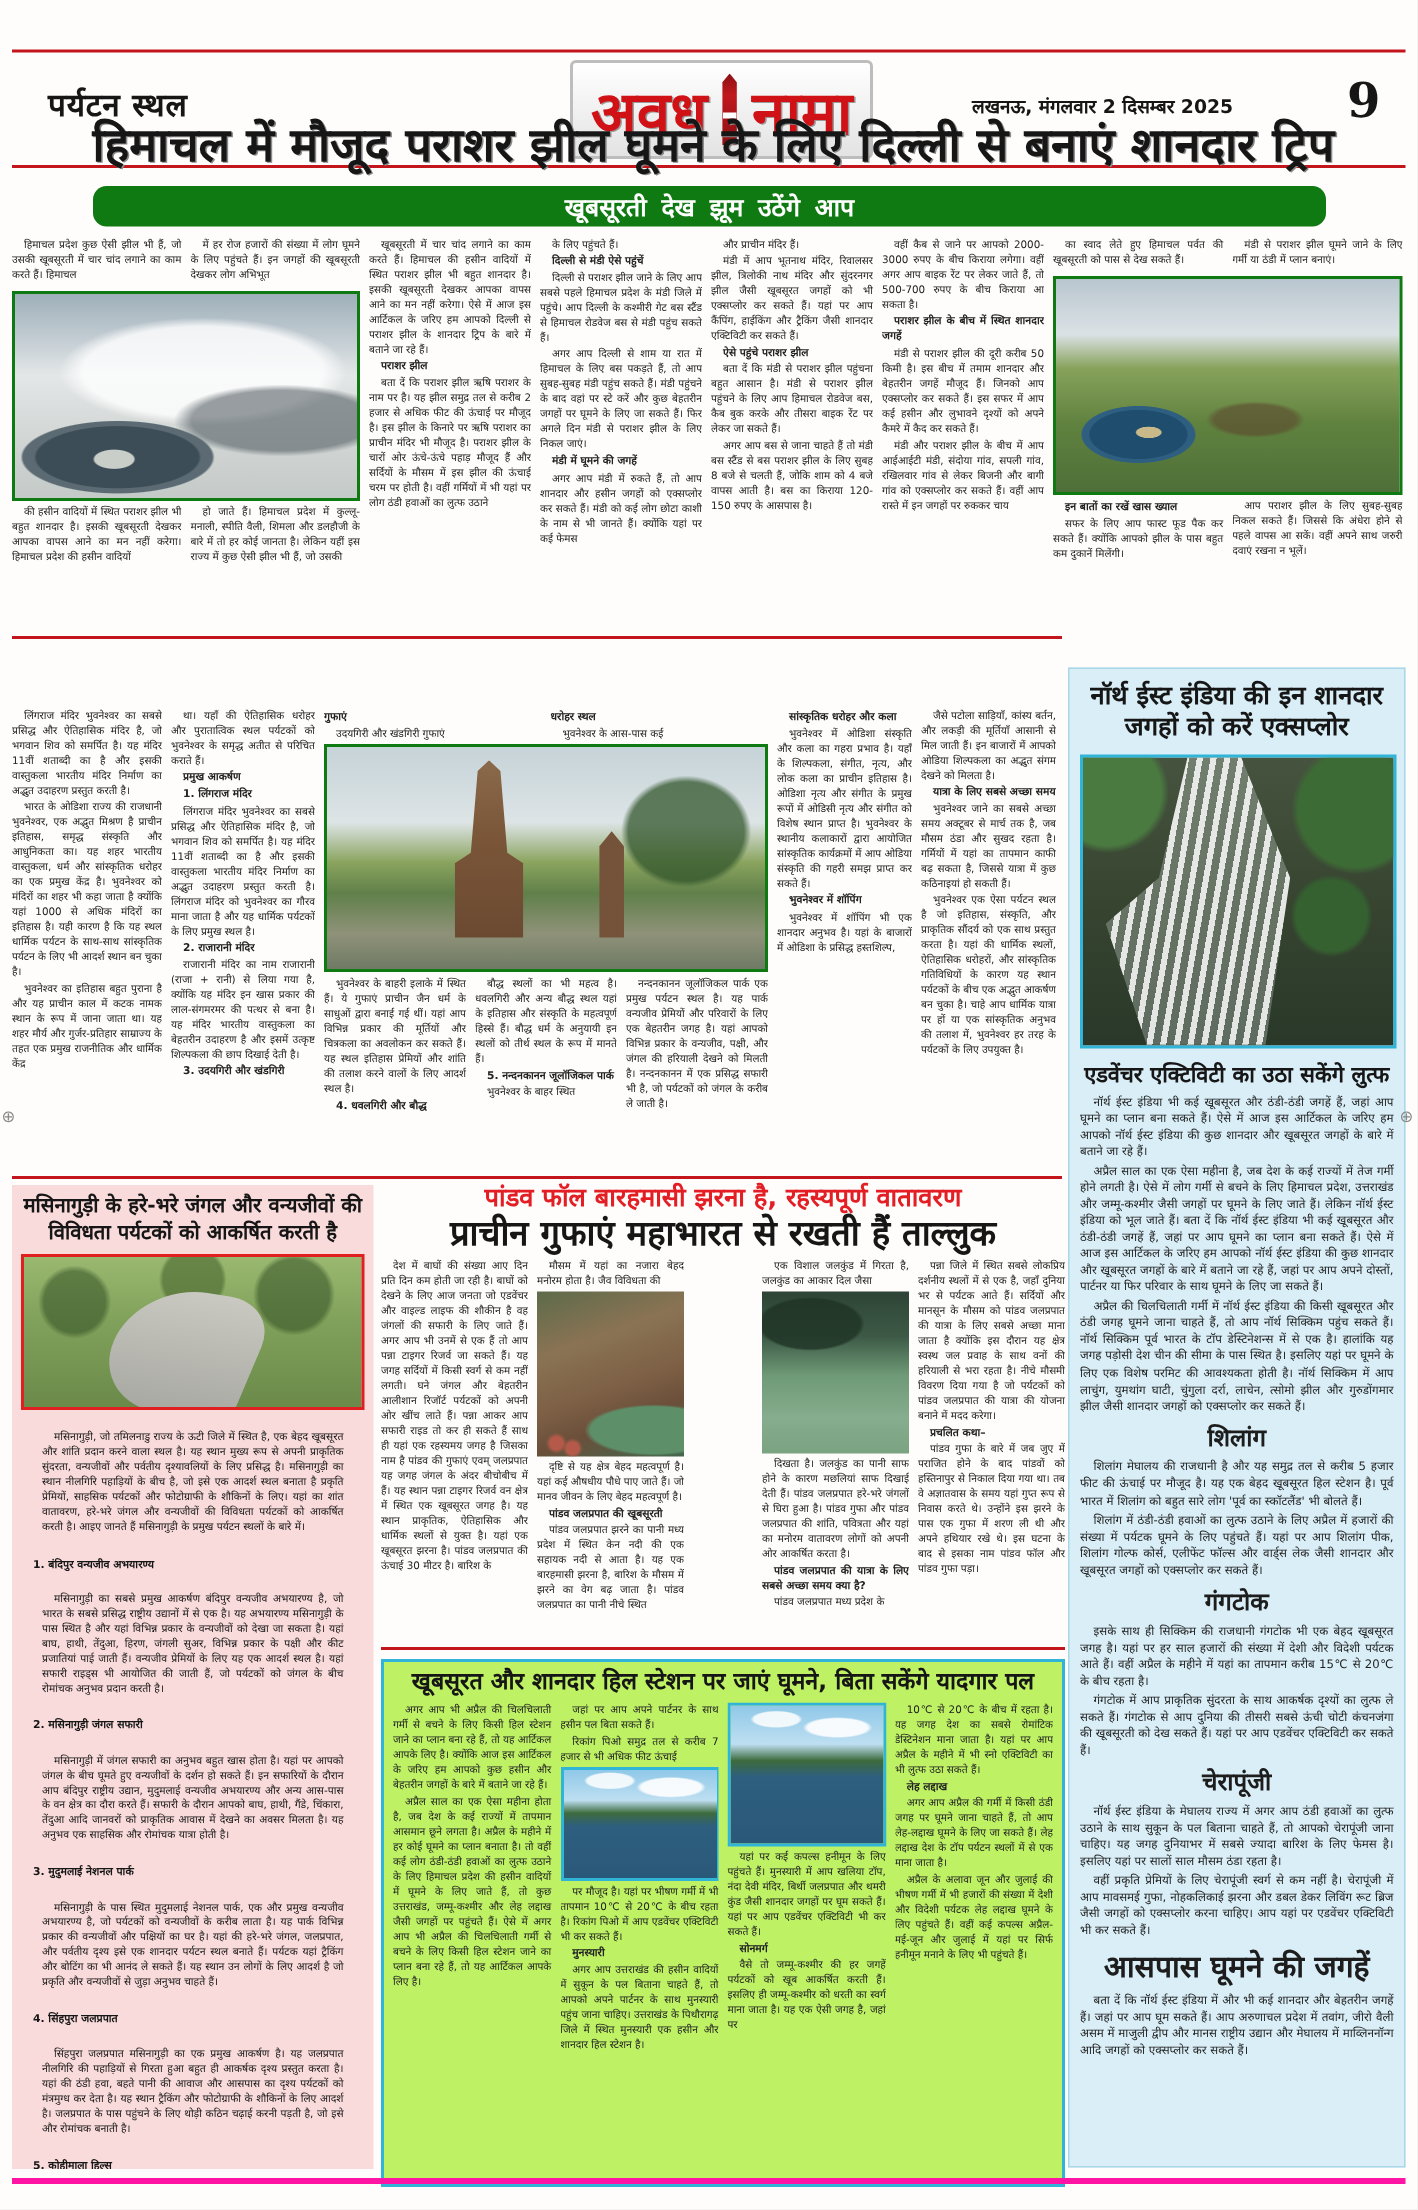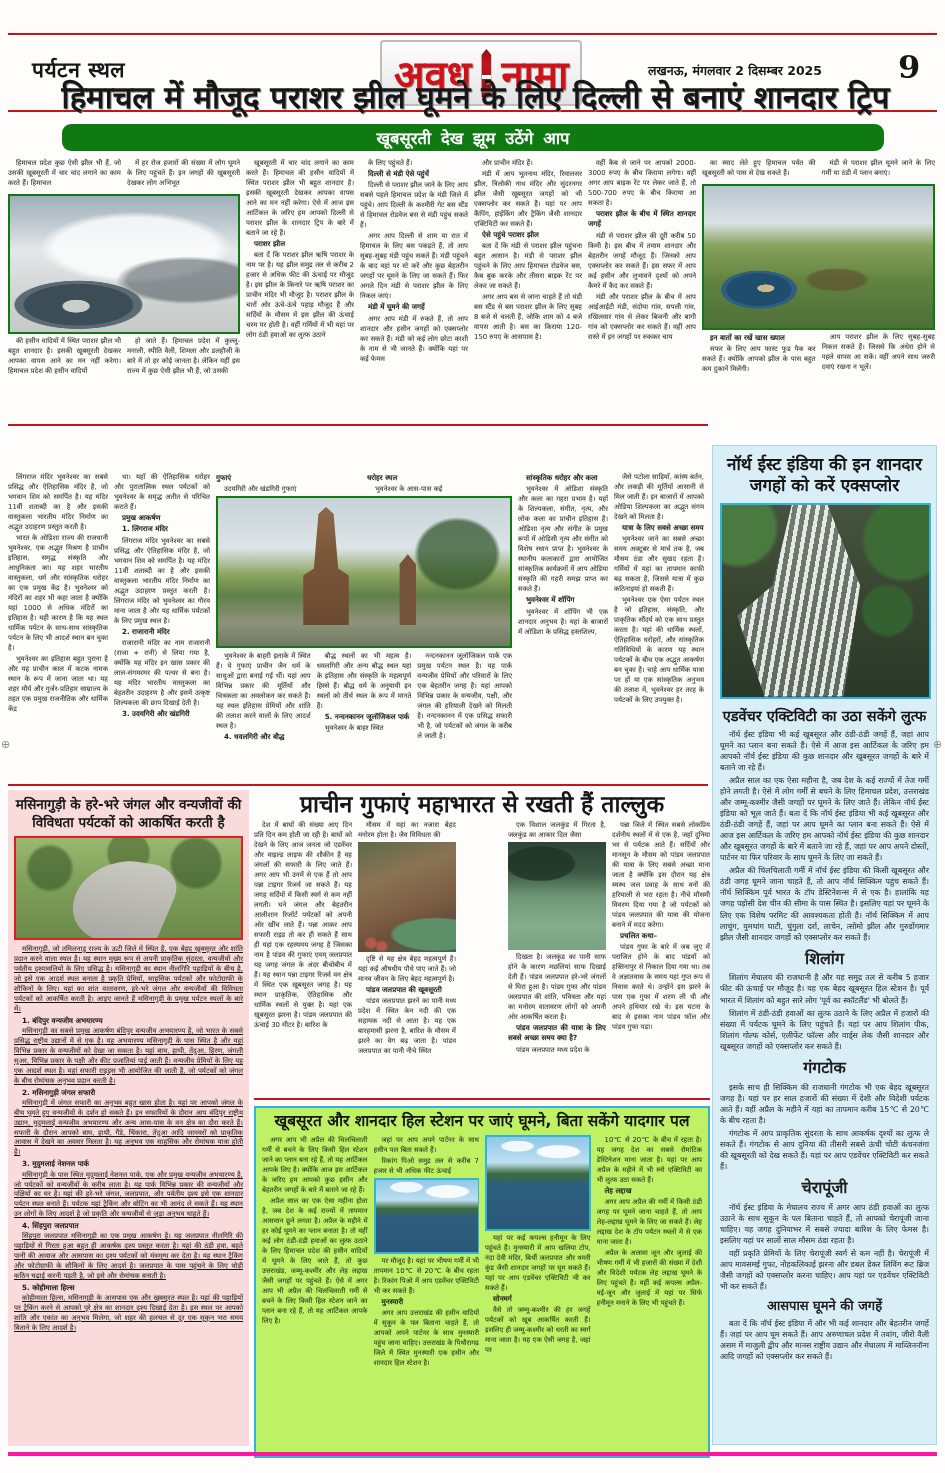--- a/index.html
+++ b/index.html
@@ -87,21 +87,21 @@
   .sidebar{background:#d9eef6;border:1px solid #a8d8e8;box-sizing:border-box;padding:6px 7px;}
   .sb-hl{font-size:17px;font-weight:800;text-align:center;line-height:1.25;margin:2px 0 6px;}
   .sb-sub{font-size:14.5px;font-weight:800;text-align:center;margin:6px 0 4px;}
   .sb-txt{font-size:7.8px;line-height:1.42;text-align:justify;color:#1d1d1d;}
   .sb-txt p{margin:0 0 2px;text-indent:9px;}
   .sb-sec{font-size:16px;font-weight:800;text-align:center;margin:5px 0 2px;}
   
   .pinkbox{background:#fadbdb;box-sizing:border-box;padding:6px;}
   .pk-hl{font-size:13.5px;font-weight:800;text-align:center;line-height:1.3;margin:0 0 5px;}
   .pk-txt{font-size:7px;line-height:1.42;text-align:justify;margin-top:5px;}
-  .pk-txt p{margin:0;text-indent:8px;text-decoration:underline;}
+  .pk-txt p{margin:14px;text-indent:8px;}
   .pk-txt .shd{font-size:7.2px;}
   
   .pd-red{margin:0;font-size:17px;font-weight:800;color:#e31e24;text-align:center;line-height:1.1;}
   .pd-blk{margin:2px 0 4px;font-size:23px;font-weight:800;text-align:center;line-height:1.05;}
   
   .hillbox{background:#bef264;border:2px solid #30b4d8;box-sizing:border-box;padding:5px 6px;}
   .hl-hl{margin:0 0 4px;font-size:15.5px;font-weight:800;text-align:center;line-height:1.15;}
   .regmark{position:absolute;color:#8a8a8a;font-size:11px;}
   .caption-b{font-weight:bold;text-align:left;}
 </style>
@@ -266,21 +266,21 @@
       <p>अप्रैल की चिलचिलाती गर्मी में नॉर्थ ईस्ट इंडिया की किसी खूबसूरत और ठंडी जगह घूमने जाना चाहते हैं, तो आप नॉर्थ सिक्किम पहुंच सकते हैं। नॉर्थ सिक्किम पूर्व भारत के टॉप डेस्टिनेशन्स में से एक है। हालांकि यह जगह पड़ोसी देश चीन की सीमा के पास स्थित है। इसलिए यहां पर घूमने के लिए एक विशेष परमिट की आवश्यकता होती है। नॉर्थ सिक्किम में आप लाचुंग, युमथांग घाटी, चुंगुला दर्रा, लाचेन, त्सोमो झील और गुरुडोंगमार झील जैसी शानदार जगहों को एक्सप्लोर कर सकते हैं।</p>
       <div class="sb-sec">शिलांग</div>
       <p>शिलांग मेघालय की राजधानी है और यह समुद्र तल से करीब 5 हजार फीट की ऊंचाई पर मौजूद है। यह एक बेहद खूबसूरत हिल स्टेशन है। पूर्व भारत में शिलांग को बहुत सारे लोग 'पूर्व का स्कॉटलैंड' भी बोलते हैं।</p>
       <p>शिलांग में ठंडी-ठंडी हवाओं का लुत्फ उठाने के लिए अप्रैल में हजारों की संख्या में पर्यटक घूमने के लिए पहुंचते हैं। यहां पर आप शिलांग पीक, शिलांग गोल्फ कोर्स, एलीफेंट फॉल्स और वार्ड्स लेक जैसी शानदार और खूबसूरत जगहों को एक्सप्लोर कर सकते हैं।</p>
       <div class="sb-sec">गंगटोक</div>
       <p>इसके साथ ही सिक्किम की राजधानी गंगटोक भी एक बेहद खूबसूरत जगह है। यहां पर हर साल हजारों की संख्या में देशी और विदेशी पर्यटक आते हैं। वहीं अप्रैल के महीने में यहां का तापमान करीब 15℃ से 20℃ के बीच रहता है।</p>
       <p>गंगटोक में आप प्राकृतिक सुंदरता के साथ आकर्षक दृश्यों का लुत्फ ले सकते हैं। गंगटोक से आप दुनिया की तीसरी सबसे ऊंची चोटी कंचनजंगा की खूबसूरती को देख सकते हैं। यहां पर आप एडवेंचर एक्टिविटी कर सकते हैं।</p>
       <div class="sb-sec">चेरापूंजी</div>
       <p>नॉर्थ ईस्ट इंडिया के मेघालय राज्य में अगर आप ठंडी हवाओं का लुत्फ उठाने के साथ सुकून के पल बिताना चाहते हैं, तो आपको चेरापूंजी जाना चाहिए। यह जगह दुनियाभर में सबसे ज्यादा बारिश के लिए फेमस है। इसलिए यहां पर सालों साल मौसम ठंडा रहता है।</p>
       <p>वहीं प्रकृति प्रेमियों के लिए चेरापूंजी स्वर्ग से कम नहीं है। चेरापूंजी में आप मावसमई गुफा, नोहकलिकाई झरना और डबल डेकर लिविंग रूट ब्रिज जैसी जगहों को एक्सप्लोर करना चाहिए। आप यहां पर एडवेंचर एक्टिविटी भी कर सकते हैं।</p>
-      <div class="sb-sec" style="font-size:13px;">आसपास घूमने की जगहें</div>
+      <div class="sb-sec" style="font-size:20px;">आसपास घूमने की जगहें</div>
       <p>बता दें कि नॉर्थ ईस्ट इंडिया में और भी कई शानदार और बेहतरीन जगहें हैं। जहां पर आप घूम सकते हैं। आप अरुणाचल प्रदेश में तवांग, जीरो वैली असम में माजुली द्वीप और मानस राष्ट्रीय उद्यान और मेघालय में माव्लिननॉन्ग आदि जगहों को एक्सप्लोर कर सकते हैं।</p>
     </div>
   </div>
 
   <div class="abs pinkbox" style="top:790px;left:8px;width:241px;height:656px;overflow:hidden;">
     <div class="pk-hl">मसिनागुड़ी के हरे-भरे जंगल और वन्यजीवों की विविधता पर्यटकों को आकर्षित करती है</div>
     <div class="photo bd-red ph-road" style="width:229px;height:104px;"></div>
     <div class="pk-txt">
       <p>मसिनागुड़ी, जो तमिलनाडु राज्य के ऊटी जिले में स्थित है, एक बेहद खूबसूरत और शांति प्रदान करने वाला स्थल है। यह स्थान मुख्य रूप से अपनी प्राकृतिक सुंदरता, वन्यजीवों और पर्वतीय दृश्यावलियों के लिए प्रसिद्ध है। मसिनागुड़ी का स्थान नीलगिरि पहाड़ियों के बीच है, जो इसे एक आदर्श स्थल बनाता है प्रकृति प्रेमियों, साहसिक पर्यटकों और फोटोग्राफी के शौकिनों के लिए। यहां का शांत वातावरण, हरे-भरे जंगल और वन्यजीवों की विविधता पर्यटकों को आकर्षित करती है। आइए जानते हैं मसिनागुड़ी के प्रमुख पर्यटन स्थलों के बारे में।</p>
       <div class="shd">1. बंदिपुर वन्यजीव अभयारण्य</div>
@@ -290,20 +290,21 @@
       <div class="shd">3. मुदुमलाई नेशनल पार्क</div>
       <p>मसिनागुड़ी के पास स्थित मुदुमलाई नेशनल पार्क, एक और प्रमुख वन्यजीव अभयारण्य है, जो पर्यटकों को वन्यजीवों के करीब लाता है। यह पार्क विभिन्न प्रकार की वन्यजीवों और पक्षियों का घर है। यहां की हरे-भरे जंगल, जलप्रपात, और पर्वतीय दृश्य इसे एक शानदार पर्यटन स्थल बनाते हैं। पर्यटक यहां ट्रैकिंग और बोटिंग का भी आनंद ले सकते हैं। यह स्थान उन लोगों के लिए आदर्श है जो प्रकृति और वन्यजीवों से जुड़ा अनुभव चाहते हैं।</p>
       <div class="shd">4. सिंहपुरा जलप्रपात</div>
       <p>सिंहपुरा जलप्रपात मसिनागुड़ी का एक प्रमुख आकर्षण है। यह जलप्रपात नीलगिरि की पहाड़ियों से गिरता हुआ बहुत ही आकर्षक दृश्य प्रस्तुत करता है। यहां की ठंडी हवा, बहते पानी की आवाज और आसपास का दृश्य पर्यटकों को मंत्रमुग्ध कर देता है। यह स्थान ट्रैकिंग और फोटोग्राफी के शौकिनों के लिए आदर्श है। जलप्रपात के पास पहुंचने के लिए थोड़ी कठिन चढ़ाई करनी पड़ती है, जो इसे और रोमांचक बनाती है।</p>
       <div class="shd">5. कोहीमाला हिल्स</div>
       <p>कोहीमाला हिल्स, मसिनागुड़ी के आसपास एक और खूबसूरत स्थल है। यहां की पहाड़ियों पर ट्रैकिंग करने से आपको पूरे क्षेत्र का शानदार दृश्य दिखाई देता है। इस स्थल पर आपको शांति और एकांत का अनुभव मिलेगा, जो शहर की हलचल से दूर एक सुकून भरा समय बिताने के लिए आदर्श है।</p>
     </div>
   </div>
 
   <div class="abs" style="top:790px;left:254px;width:456px;">
+    <div class="pd-red">पांडव फॉल बारहमासी झरना है, रहस्यपूर्ण वातावरण</div>
     <div class="pd-blk">प्राचीन गुफाएं महाभारत से रखती हैं ताल्लुक</div>
     <div class="cols" style="height:242px;">
       <div class="tcol" style="width:108px;height:242px;">
         <p>देश में बाघों की संख्या आए दिन प्रति दिन कम होती जा रही है। बाघों को देखने के लिए आज जनता जो एडवेंचर और वाइल्ड लाइफ की शौकीन है वह जंगलों की सफारी के लिए जाते हैं। अगर आप भी उनमें से एक हैं तो आप पन्ना टाइगर रिजर्व जा सकते हैं। यह जगह सर्दियों में किसी स्वर्ग से कम नहीं लगती। घने जंगल और बेहतरीन आलीशान रिजॉर्ट पर्यटकों को अपनी ओर खींच लाते हैं। पन्ना आकर आप सफारी राइड तो कर ही सकते हैं साथ ही यहां एक रहस्यमय जगह है जिसका नाम है पांडव की गुफाएं एवम् जलप्रपात यह जगह जंगल के अंदर बीचोबीच में हैं। यह स्थान पन्ना टाइगर रिजर्व वन क्षेत्र में स्थित एक खूबसूरत जगह है। यह स्थान प्राकृतिक, ऐतिहासिक और धार्मिक स्थलों से युक्त है। यहां एक खूबसूरत झरना है। पांडव जलप्रपात की ऊंचाई 30 मीटर है। बारिश के</p>
       </div>
       <div class="tcol" style="width:108px;height:242px;">
         <p>मौसम में यहां का नजारा बेहद मनोरम होता है। जैव विविधता की</p>
         <div class="photo ph-rocks" style="width:108px;height:110px;margin:2px 0;"></div>
         <p>दृष्टि से यह क्षेत्र बेहद महत्वपूर्ण है। यहां कई औषधीय पौधे पाए जाते हैं। जो मानव जीवन के लिए बेहद महत्वपूर्ण है।</p>
         <div class="shd">पांडव जलप्रपात की खूबसूरती</div>

